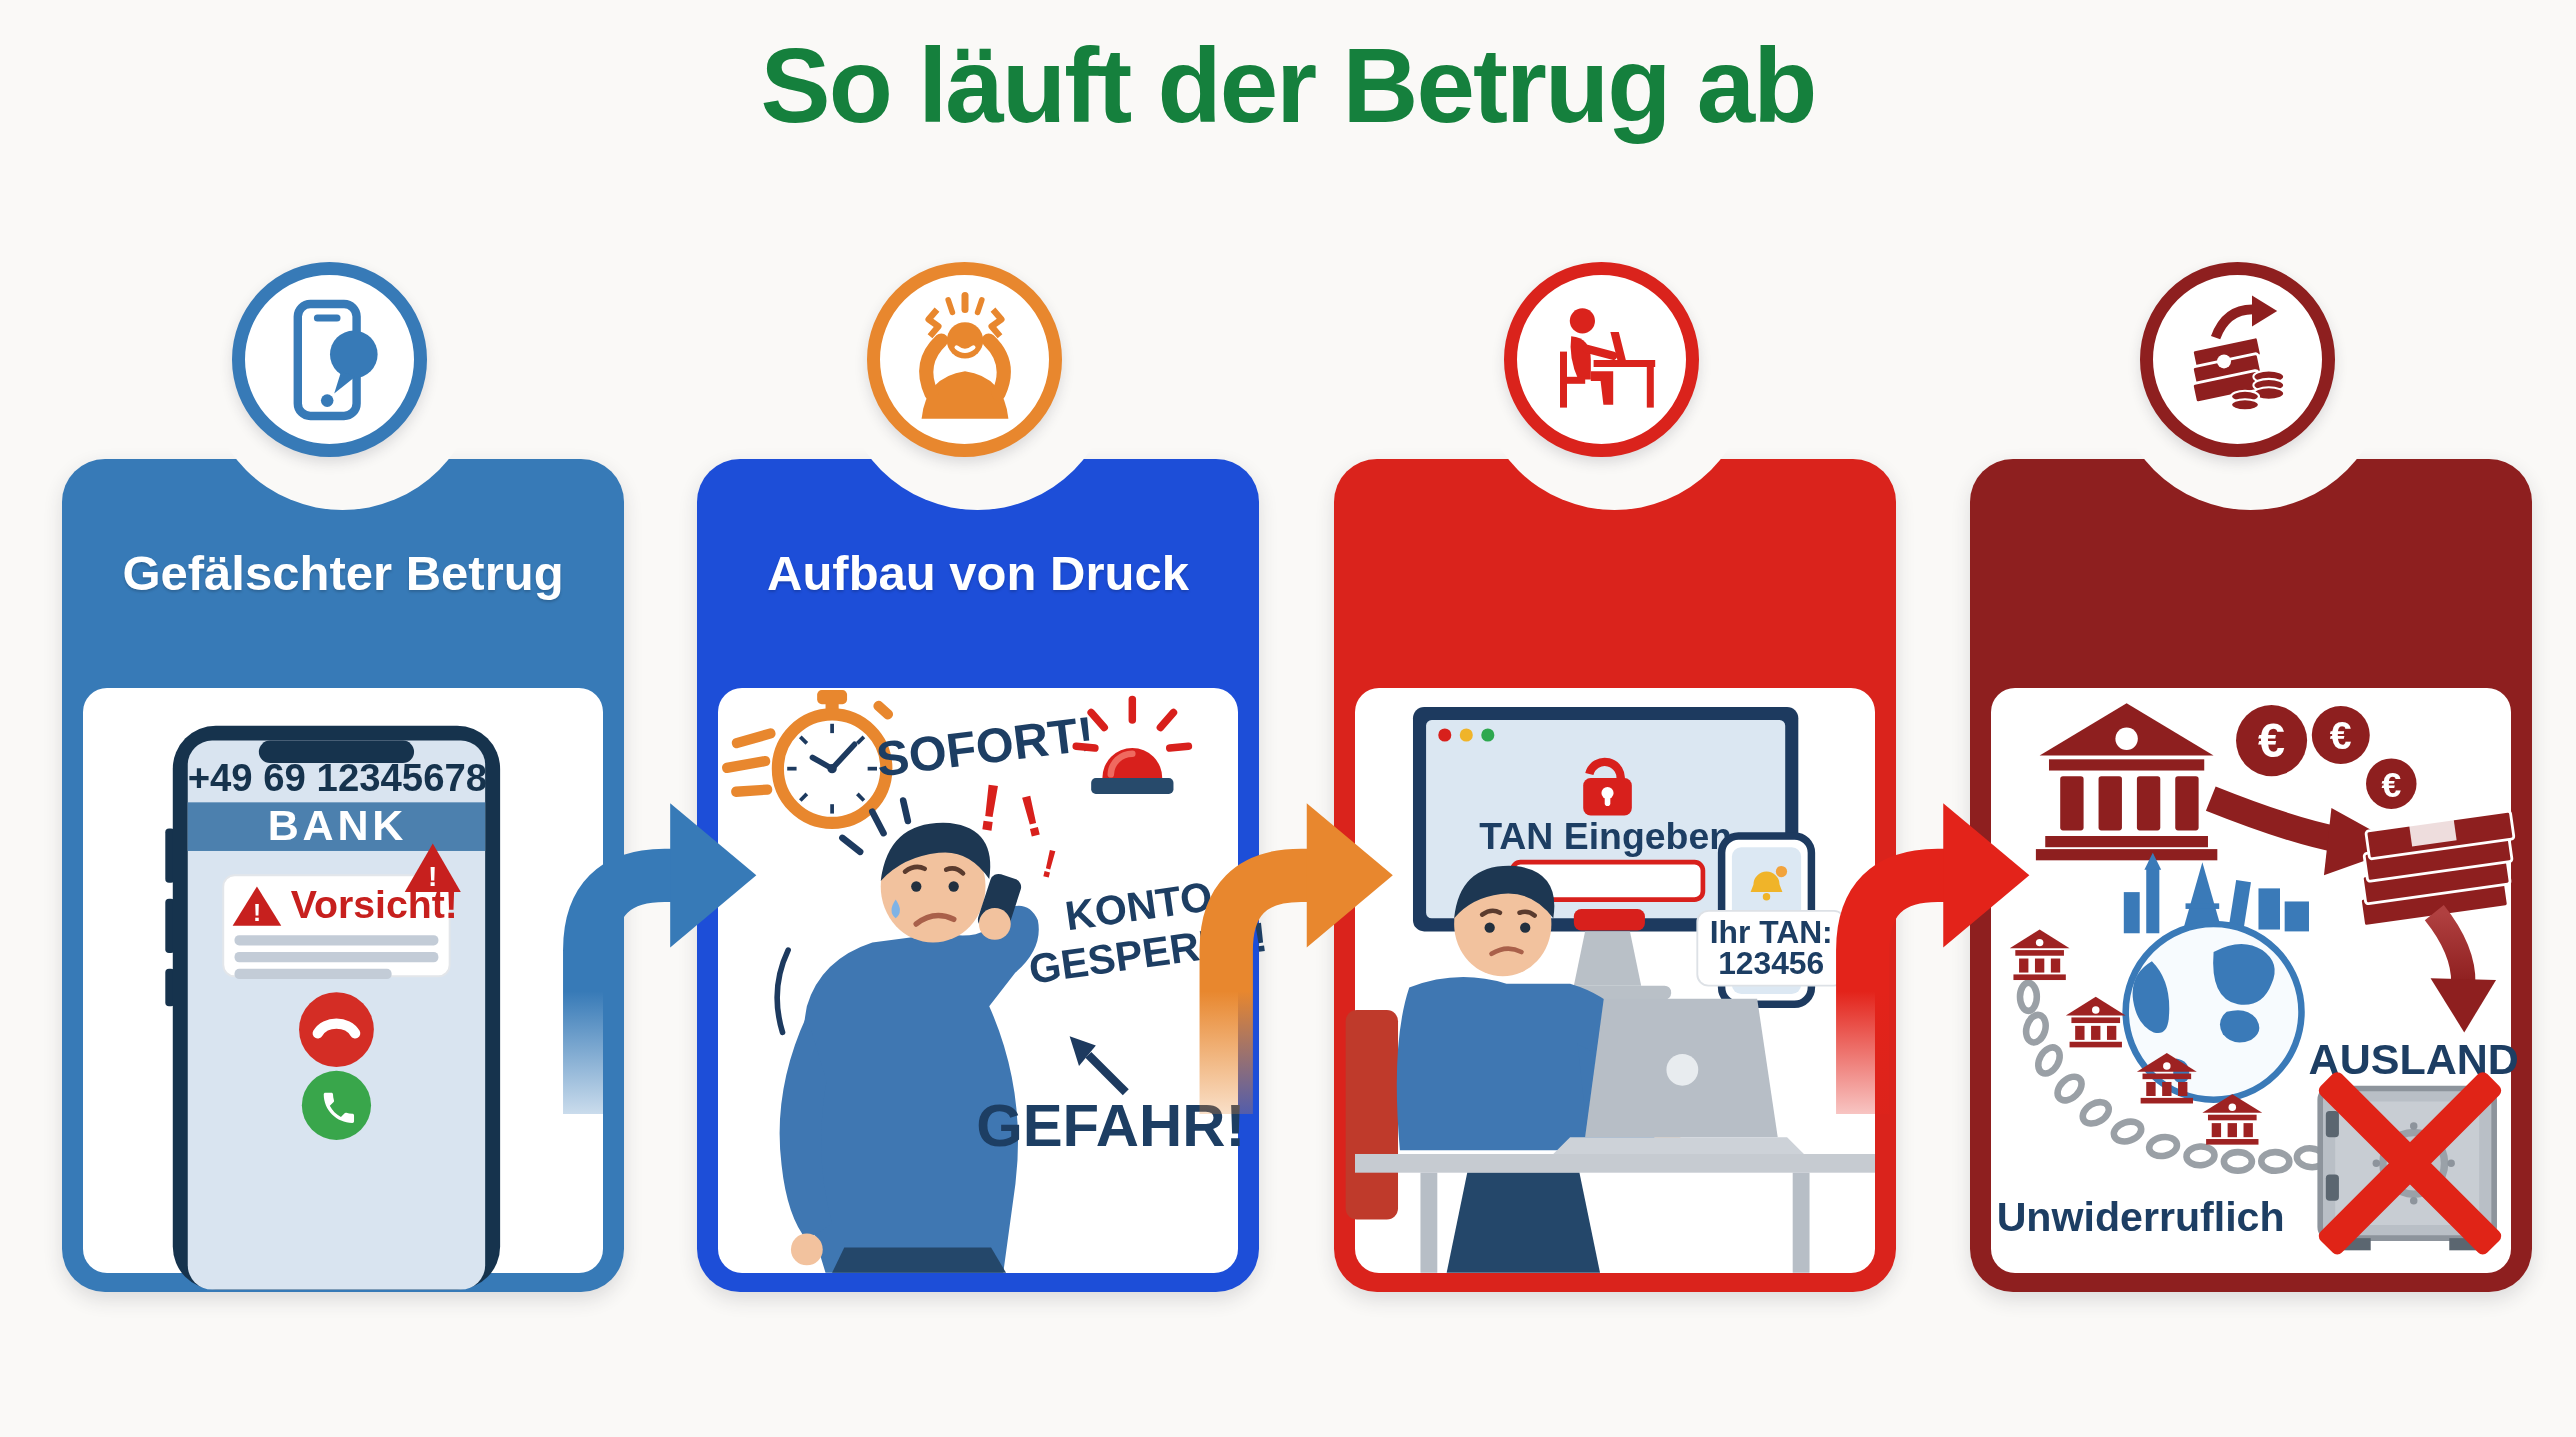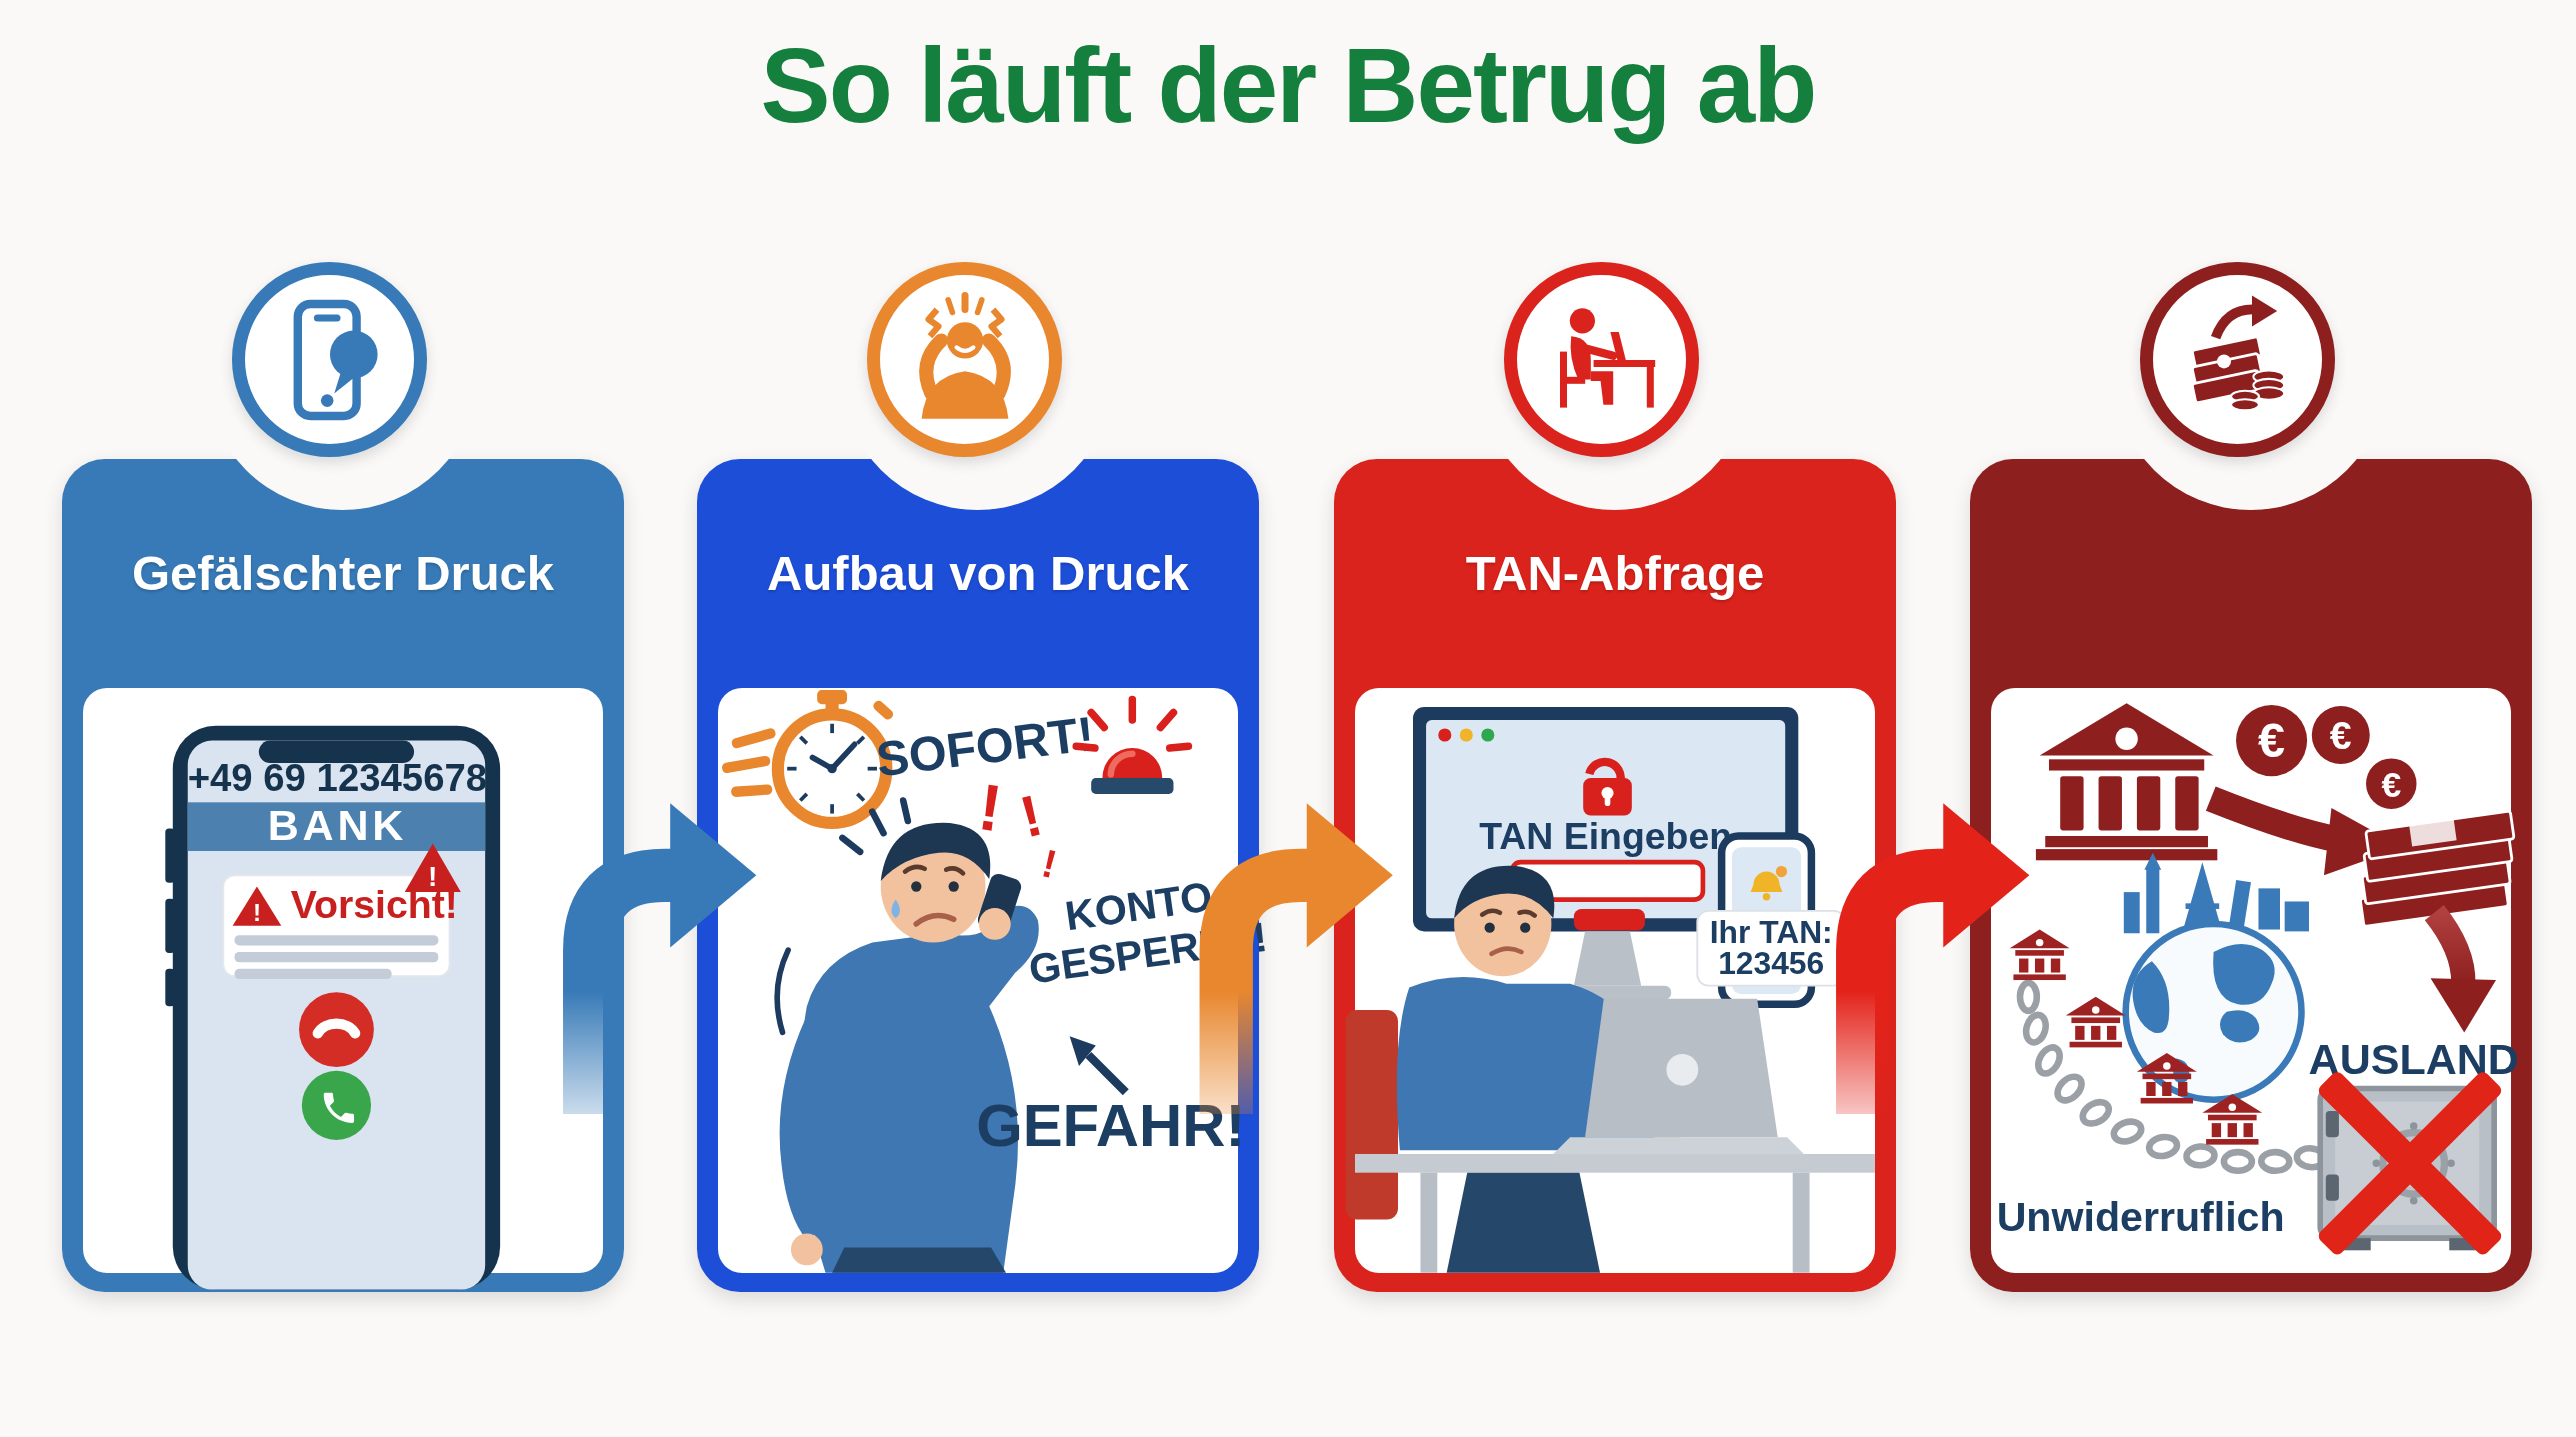--- a/index.html
+++ b/index.html
@@ -53,21 +53,21 @@
     <div class="badge-circle r-blue">
       <svg width="140" height="140" viewBox="0 0 100 100">
         <rect x="27" y="10" width="42" height="80" rx="9" fill="#ffffff" stroke="#377ab7" stroke-width="6"></rect>
         <line x1="41" y1="20" x2="55" y2="20" stroke="#377ab7" stroke-width="5" stroke-linecap="round"></line>
         <circle cx="48" cy="79" r="4.5" fill="#377ab7"></circle>
         <circle cx="67" cy="46" r="17" fill="#377ab7"></circle>
         <polygon points="58,58 53,74 68,62" fill="#377ab7"></polygon>
       </svg>
     </div>
     <div class="panel-title">
-        <h2>Gefälschter Druck</h2>
+        <h2>Gefälschter Betrug</h2>
       </div>
     <div class="panel-inner"></div>
     <svg class="content-svg" width="520" height="585" viewBox="0 0 556 625">
       <g>
         <rect x="88" y="150" width="10" height="58" rx="4" fill="#16334d"></rect>
         <rect x="88" y="225" width="10" height="58" rx="4" fill="#16334d"></rect>
         <rect x="88" y="300" width="10" height="40" rx="4" fill="#16334d"></rect>
         <rect x="96" y="40" width="350" height="603" rx="46" fill="#16334d"></rect>
         <rect x="112" y="56" width="318" height="587" rx="26" fill="#d9e4f0"></rect>
         <rect x="188" y="56" width="166" height="24" rx="12" fill="#16334d"></rect>
@@ -203,23 +203,20 @@
         <path d="M28 33 Q42 34 42 50 L42 64 L33 64 Q26 48 28 33 Z" fill="#da231c"></path>
         <path d="M42 58 L58 58 L58 82 L51 82 L49 65 L42 65 Z" fill="#da231c"></path>
         <line x1="39" y1="42" x2="58" y2="47" stroke="#da231c" stroke-width="6" stroke-linecap="round"></line>
         <polygon points="56,30 61,50 67,50 62,30" fill="#da231c"></polygon>
         <rect x="44" y="50" width="44" height="5" fill="#da231c"></rect>
         <rect x="82" y="55" width="5" height="29" fill="#da231c"></rect>
         <rect x="20" y="44" width="5" height="40" fill="#da231c"></rect>
         <rect x="20" y="62" width="18" height="5" fill="#da231c"></rect>
       </svg>
     </div>
-    <div class="panel-title">
-        <h2>TAN-Abfrage</h2>
-      </div>
     <div class="panel-inner"></div>
     <svg class="content-svg" width="520" height="585" viewBox="0 0 556 625">
       <g>
         <rect x="62" y="20" width="412" height="240" rx="12" fill="#1d3a5f"></rect>
         <rect x="76" y="34" width="384" height="212" rx="6" fill="#dbe7f2"></rect>
         <circle cx="96" cy="50" r="7" fill="#d8201c"></circle>
         <circle cx="119" cy="50" r="7" fill="#f0b429"></circle>
         <circle cx="142" cy="50" r="7" fill="#2ea84f"></circle>
         <g>
           <path d="M252 96 a17 17 0 0 1 34 0" stroke="#d8201c" stroke-width="9" fill="none" transform="rotate(14 269 88)"></path>

